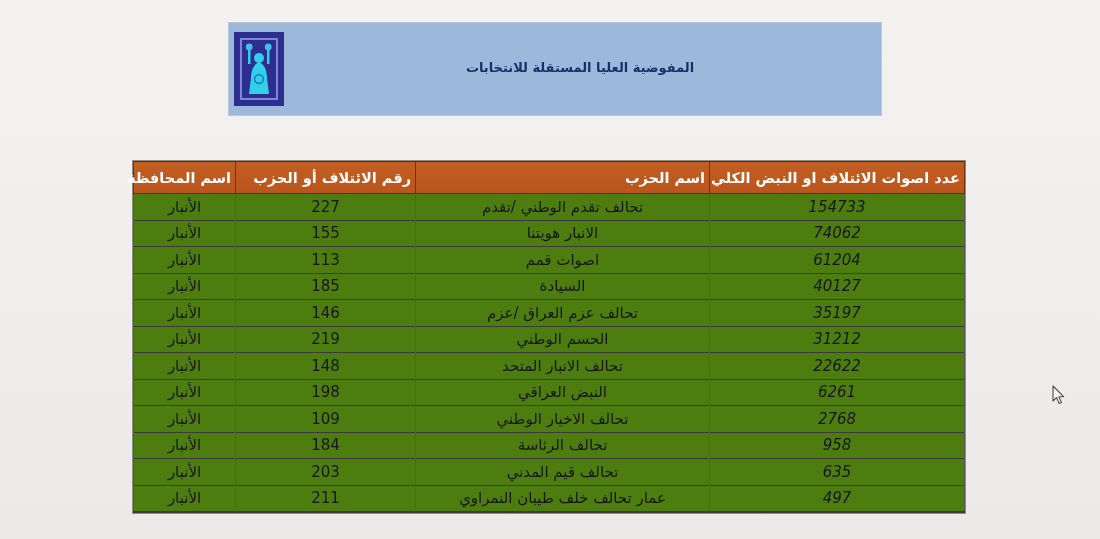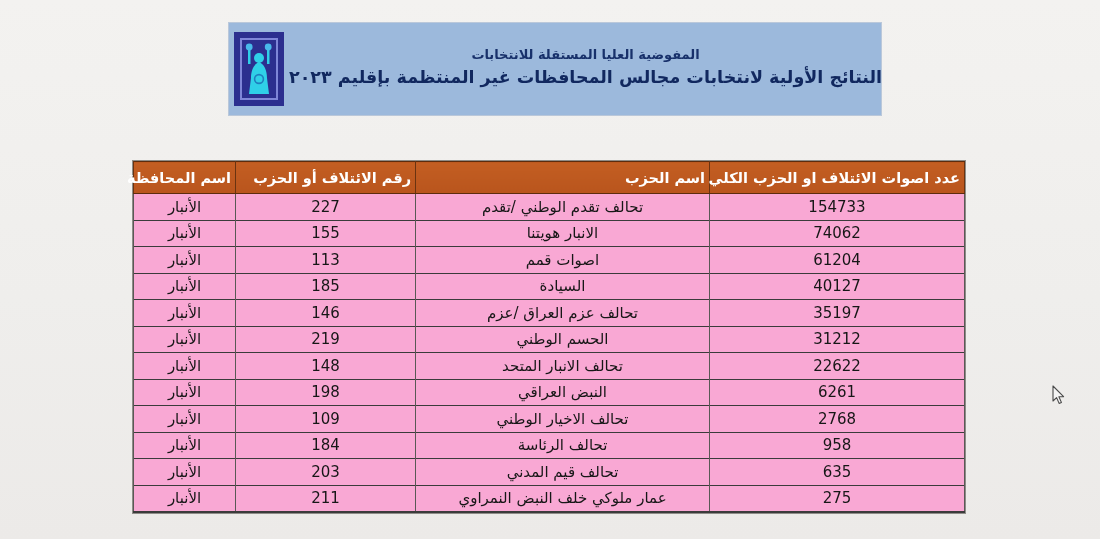--- a/index.html
+++ b/index.html
@@ -117,38 +117,38 @@
     white-space: nowrap;
     letter-spacing: -0.2px;
   }
 
   table.results tbody td {
     height: 25.5px;
     font-size: 15px;
     color: #171717;
     text-align: center;
     padding: 0 4px;
-    background: #f9a8d4;
+    background: #4d7c0f;
     border-top: 1.6px solid #3b3b3b;
     border-bottom: 0;
     border-left: 1px solid #5a5855;
     border-right: 1px solid #5a5855;
     white-space: nowrap;
     overflow: hidden;
   }
   table.results tbody tr:first-child td {
     border-top: 1px solid #4a4845;
   }
   table.results tbody tr:last-child td {
     border-bottom: 2px solid #3b3b3b;
   }
   td.cell-gov   { font-size: 14.5px; }
   td.cell-num   { font-size: 15px; }
   td.cell-party { font-size: 14.5px; }
-  td.cell-votes { font-size: 15.5px; }
+  td.cell-votes { font-size: 15.5px; font-style: italic; }
 
   
   #cursor {
     position: absolute;
     left: 1052px;
     top: 385px;
     width: 14px;
     height: 20px;
     pointer-events: none;
   }
@@ -171,36 +171,35 @@
           <rect x="33" y="16" width="2.5" height="16" fill="#2fd0e8"></rect>
           <circle cx="15.2" cy="15" r="3.4" fill="#49b9ea"></circle>
           <circle cx="34.2" cy="15" r="3.4" fill="#49b9ea"></circle>
           <circle cx="25" cy="47" r="4.4" fill="none" stroke="#1f7fbf" stroke-width="1.6"></circle>
         </svg>
       </span>
     </div>
 
     <div id="banner-text">
       <div class="banner-line bl-1">المفوضية العليا المستقلة للانتخابات</div>
-      <div class="banner-line bl-3">النتائج الأولية لانتخابات مجالس المحافظات غير المنتظمة بإقليم ٢٠٢٣</div>
     </div>
 
   </div>
 
   <div id="table-shell">
     <table class="results">
       <colgroup>
         <col class="c-votes">
           <col class="c-party">
           <col class="c-num">
           <col class="c-gov">
       </colgroup>
       <thead>
         <tr>
-          <th>عدد اصوات الائتلاف او الحزب الكلي</th>
+          <th>عدد اصوات الائتلاف او النبض الكلي</th>
           <th>اسم الحزب</th>
           <th>رقم الائتلاف أو الحزب</th>
           <th>اسم المحافظة</th>
         </tr>
       </thead>
       <tbody id="table-body">
           <tr>
             <td class="cell-votes">154733</td>
             <td class="cell-party">تحالف تقدم الوطني /تقدم</td>
             <td class="cell-num">227</td>
@@ -260,22 +259,22 @@
             <td class="cell-num">184</td>
             <td class="cell-gov">الأنبار</td>
           </tr>
           <tr>
             <td class="cell-votes">635</td>
             <td class="cell-party">تحالف قيم المدني</td>
             <td class="cell-num">203</td>
             <td class="cell-gov">الأنبار</td>
           </tr>
           <tr>
-            <td class="cell-votes">275</td>
-            <td class="cell-party">عمار ملوكي خلف النبض النمراوي</td>
+            <td class="cell-votes">497</td>
+            <td class="cell-party">عمار تحالف خلف طيبان النمراوي</td>
             <td class="cell-num">211</td>
             <td class="cell-gov">الأنبار</td>
           </tr>
         </tbody>
     </table>
   </div>
 
   <div id="cursor">
     <svg width="14" height="20" viewBox="0 0 14 20" aria-hidden="true">
       <path d="M1 1 L1 16 L4.6 12.6 L7.1 18.4 L9.4 17.4 L6.9 11.8 L11.6 11.6 Z" fill="#f4f4f4" stroke="#4a4a4a" stroke-width="1.1" stroke-linejoin="round"></path>

